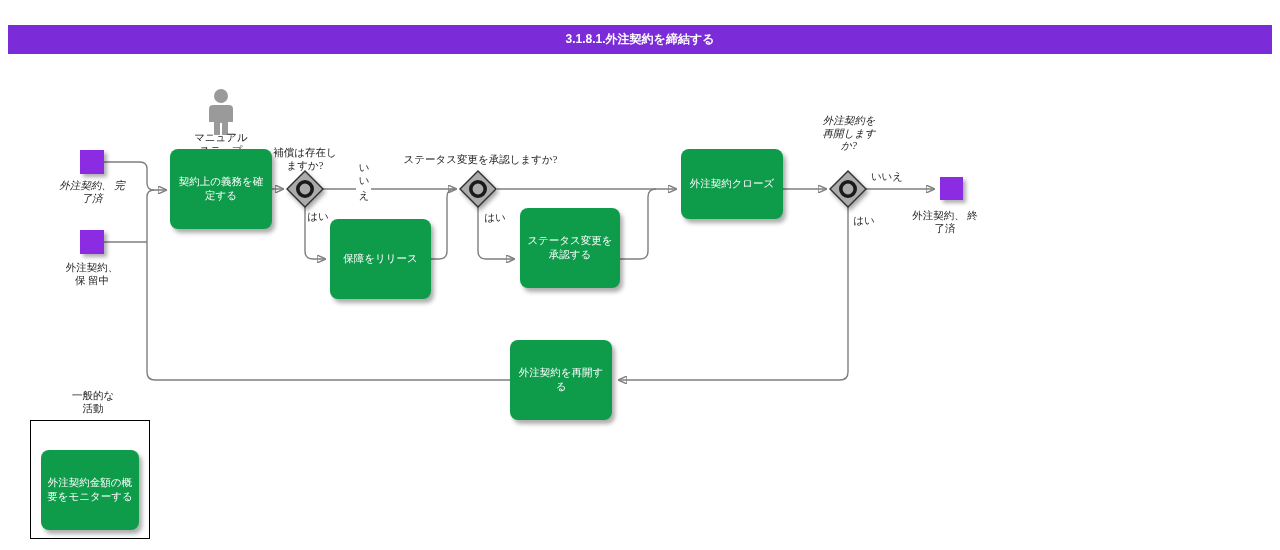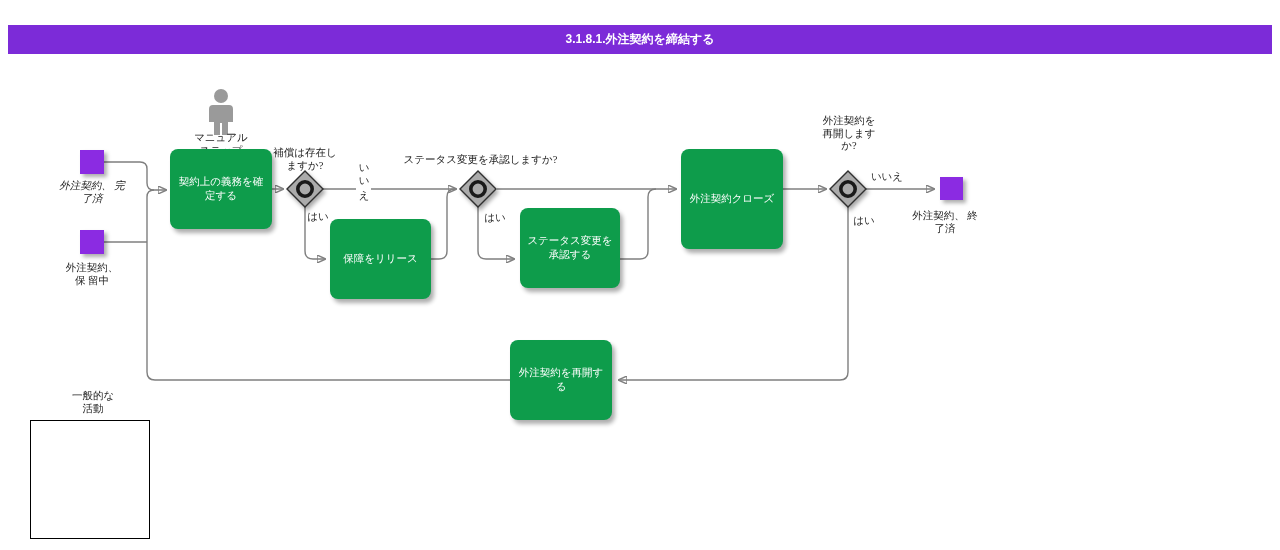--- a/index.html
+++ b/index.html
@@ -111,21 +111,21 @@
 保 留中</div>
 
   <div class="task" style="left:170px;top:149px;width:102px;height:80px;font-family:Liberation Serif, serif;">契約上の義務を確
 定する</div>
 
   <div class="task" style="left:330px;top:219px;width:101px;height:80px;">保障をリリース</div>
 
   <div class="task" style="left:520px;top:208px;width:100px;height:80px;">ステータス変更を
 承認する</div>
 
-  <div class="task" style="left:681px;top:149px;width:102px;height:100px;">外注契約クローズ</div>
+  <div class="task" style="left:681px;top:149px;width:102px;height:70px;">外注契約クローズ</div>
 
   <div class="task" style="left:510px;top:340px;width:102px;height:80px;">外注契約を再開す
 る</div>
 
   <svg class="gateway" style="left:283px;top:167px;" viewBox="0 0 44 44">
     <polygon points="22,4 40,22 22,40 4,22" fill="#ababab" stroke="#2f2f2f" stroke-width="1.4"></polygon>
     <circle cx="22" cy="22" r="7.2" fill="none" stroke="#1a1a1a" stroke-width="3.6"></circle>
   </svg>
   <div class="lbl" style="left:265px;top:147px;width:80px;">補償は存在し
 ますか?</div>
@@ -136,27 +136,29 @@
     <polygon points="22,4 40,22 22,40 4,22" fill="#ababab" stroke="#2f2f2f" stroke-width="1.4"></polygon>
     <circle cx="22" cy="22" r="7.2" fill="none" stroke="#1a1a1a" stroke-width="3.6"></circle>
   </svg>
   <div class="lbl" style="left:398px;top:154px;width:165px;">ステータス変更を承認しますか?</div>
   <div class="lbl" style="left:480px;top:212px;width:30px;">はい</div>
 
   <svg class="gateway" style="left:826px;top:167px;" viewBox="0 0 44 44">
     <polygon points="22,4 40,22 22,40 4,22" fill="#ababab" stroke="#2f2f2f" stroke-width="1.4"></polygon>
     <circle cx="22" cy="22" r="7.2" fill="none" stroke="#1a1a1a" stroke-width="3.6"></circle>
   </svg>
-  <div class="lbl" style="left:815px;top:115px;width:68px;">外注契約を
+  <div class="lbl" style="left:815px;top:115px;width:68px;font-style:italic;">外注契約を
 再開します
 か?</div>
   <div class="lbl" style="left:849px;top:215px;width:30px;">はい</div>
   <div class="lbl" style="left:866px;top:171px;width:42px;">いいえ</div>
 
   <div class="event end" style="left:940px;top:177px;"></div>
   <div class="lbl" style="left:905px;top:210px;width:80px;">外注契約、 終
 了済</div>
 
   <div class="lbl" style="left:60px;top:390px;width:66px;">一般的な
 活動</div>
   <div class="container-box"></div>
+  <div class="task" style="left:41px;top:450px;width:98px;height:80px;">外注契約金額の概
+要をモニターする</div>
 
 </div>
 
 </body></html>

